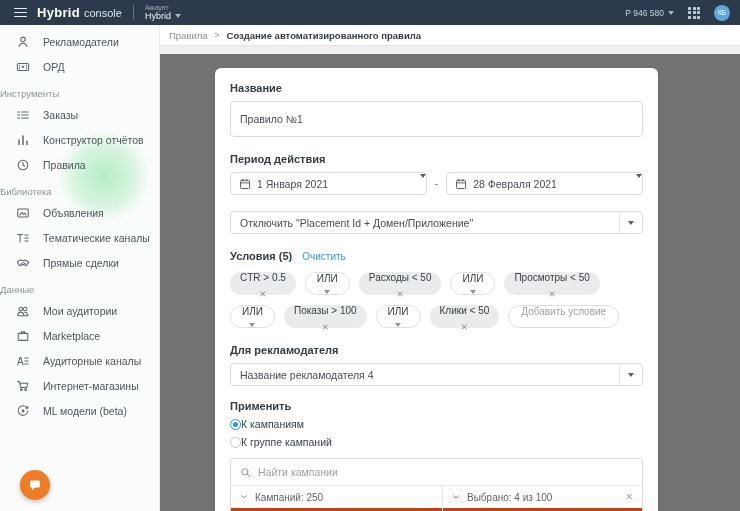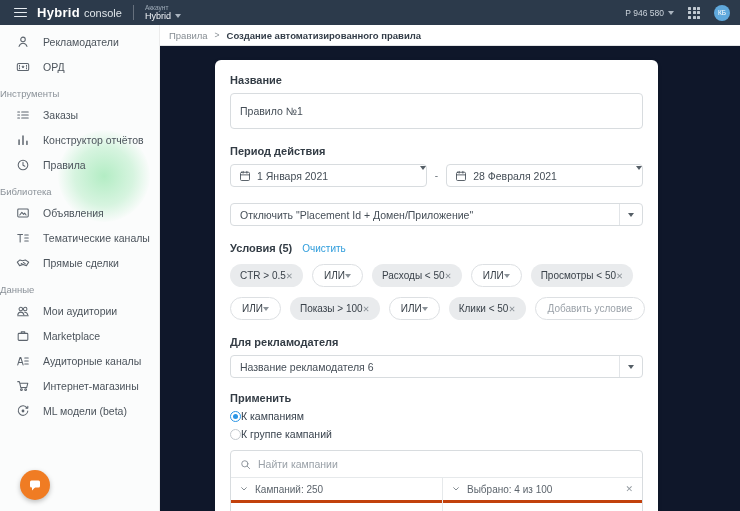--- a/index.html
+++ b/index.html
@@ -36,40 +36,40 @@
   .side-header { font-size:9.5px; color:#8b9299; margin:9px 0 3px 0; }
   .icon14 { width:14px; height:14px; stroke:#5d656e; fill:none; stroke-width:1.2; stroke-linecap:round; stroke-linejoin:round; }
   .fab { position:absolute; left:20px; bottom:11px; width:30px; height:30px; border-radius:50%; background:#f07c23; box-shadow:0 2px 5px rgba(0,0,0,.25); display:flex; align-items:center; justify-content:center; cursor:pointer; }
 
   
   .main { flex:1; display:flex; flex-direction:column; min-width:0; }
   .breadcrumb { height:21px; background:#fff; border-bottom:1px solid #e3e5e7; display:flex; align-items:center; gap:7px; padding-left:9px; font-size:9.5px; }
   .crumb1 { color:#878e94; cursor:pointer; }
   .crumb-sep { color:#8a9197; font-size:8.5px; }
   .crumb2 { color:#333d48; font-weight:600; }
-  .content { flex:1; background:#0f172a; overflow:hidden; position:relative; }
+  .content { flex:1; background:#737373; overflow:hidden; position:relative;margin-top:8px; }
   .card { position:absolute; left:55px; top:14px; width:443px; height:600px; background:#fff; border-radius:6px;
           box-shadow:0 1px 4px rgba(0,0,0,.1); padding:14px 15px; }
 
   .f-label { font-size:11px; font-weight:700; color:#333c45; }
   .f-section { margin-top:16px; }
   .box { border:1px solid #d8dcdf; border-radius:4px; height:23px; display:flex; align-items:center; font-size:10.5px; color:#454e57; background:#fff; }
   .text-input { width:100%; border:1px solid #d8dcdf; border-radius:4px; height:36px; font-size:10.5px; color:#454e57; padding:0 9px;
                 font-family:"Liberation Sans", sans-serif; outline:none; margin-top:7px; }
   .select { margin-top:7px; padding-left:9px; cursor:pointer; justify-content:space-between; }
   .select .sel-caret-zone { display:flex; align-items:center; align-self:stretch; border-left:1px solid #e2e5e8; padding:0 8px; margin-left:8px; }
   .date-row { display:flex; align-items:center; gap:8px; margin-top:7px; }
   .date-box { flex:1; padding-left:8px; cursor:pointer; justify-content:space-between; }
   .date-box .d-left { display:flex; align-items:center; gap:6px; }
   .dash { color:#6b747c; font-size:10px; }
 
   .cond-head { display:flex; align-items:baseline; gap:10px; }
   .link { font-size:10px; color:#2f9ddc; cursor:pointer; }
   .chip-row { display:flex; align-items:center; gap:9px; margin-top:10px; flex-wrap:nowrap; }
-  .chip { height:23px; display:flex; align-items:center; border-radius:12px; font-size:10px; padding:0 10px; white-space:nowrap; cursor:pointer; }
+  .chip { height:23px; display:flex; align-items:center; border-radius:12px; font-size:10px; padding:0 10px; gap:6px; white-space:nowrap; cursor:pointer;flex-direction:column; }
   .chip-value { background:#e9ebed; color:#3a424a; }
   .chip-op { background:#fff; border:1px solid #dde0e3; color:#3a424a; padding:0 11px; }
   .chip-add { background:#fff; border:1px solid #dde0e3; color:#9ba2a9; padding:0 12px; }
   .chip .x { color:#8b9298; font-size:8.5px; cursor:pointer; }
   .chip .caret-down { border-top-color:#8b9298; }
 
   .radio-row { display:flex; align-items:center; gap:0; margin-top:6px; font-size:10.5px; color:#39434e; cursor:pointer; }
   .radio { width:11px; height:11px; border-radius:50%; border:1.5px solid #c3c9ce; background:#fff; display:flex; align-items:center; justify-content:center; }
   .radio.sel { border-color:#2b95e5; }
   .radio.sel i { width:5px; height:5px; border-radius:50%; background:#2b95e5; }
@@ -344,21 +344,21 @@
             <span class="chip chip-add">
                 <span>Добавить условие</span>
               </span>
           </div>
         </div>
 
         
         <div class="f-section">
           <div class="f-label">Для рекламодателя</div>
           <div class="box select">
-            <span>Название рекламодателя 6</span>
+            <span>Название рекламодателя 4</span>
             <span class="sel-caret-zone">
                 <span class="caret-down" style="border-top-color:#555e66"></span>
               </span>
           </div>
         </div>
 
         
         <div class="f-section" style="margin-top:14px;">
           <div class="f-label">Применить</div>
           <div class="radio-row">

